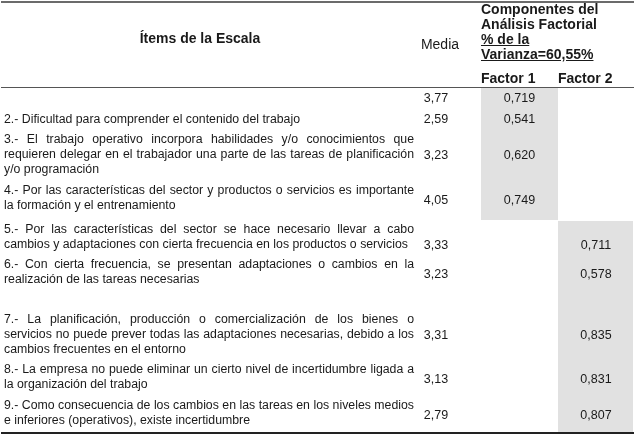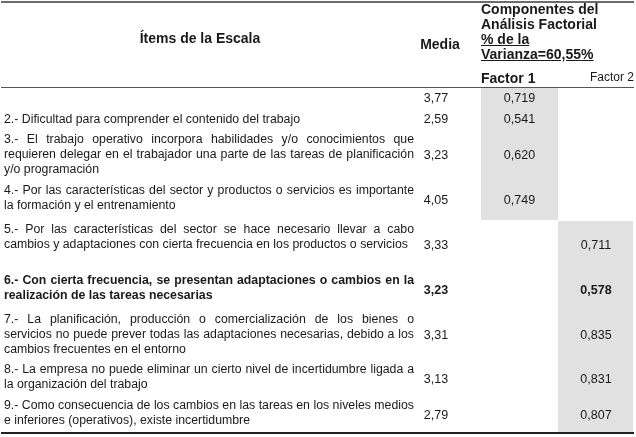--- a/index.html
+++ b/index.html
@@ -5,28 +5,28 @@
   html, body { margin: 0; padding: 0; background: #ffffff; }
   body { width: 636px; height: 437px; position: relative; overflow: hidden;
          font-family: "Liberation Sans", sans-serif; color: #1a1a1a; }
   .tbl { position: absolute; left: 0; top: 0; width: 634px; }
   .top-rule { position: absolute; left: 1px; top: 1px; width: 633px; height: 2px; background: #6b6b6b; }
   .head-rule { position: absolute; left: 1px; top: 87px; width: 633px; height: 1px; background: #555; }
   .bottom-rule { position: absolute; left: 1px; top: 432px; width: 633px; height: 2px; background: #222; }
   .h-items { position: absolute; left: 0; top: 30px; width: 400px; text-align: center;
              font-weight: bold; font-size: 14px; }
   .h-media { position: absolute; left: 400px; top: 36px; width: 80px; text-align: center;
-             font-weight: bold; font-size: 14px; }
+             font-weight: normal; font-size: 14px; }
   .h-comp { position: absolute; left: 481px; top: 2px; width: 153px; text-align: left;
             font-weight: bold; font-size: 14px; line-height: 15px; }
   .h-comp .u { text-decoration: underline; }
   .h-f1 { position: absolute; left: 481px; top: 70px; width: 77px; text-align: left;
           font-weight: bold; font-size: 14px; }
-  .h-f2 { position: absolute; left: 558px; top: 70px; width: 76px; text-align: right;
-          font-weight: normal; font-size: 12px; }
+  .h-f2 { position: absolute; left: 558px; top: 70px; width: 76px; text-align: left;
+          font-weight: bold; font-size: 14px; }
   .shade1 { position: absolute; left: 481px; top: 88px; width: 77px; height: 132px; background: #e1e1e1; }
   .shade2 { position: absolute; left: 558px; top: 221px; width: 75px; height: 211px; background: #e1e1e1; }
   .row { position: absolute; left: 0; width: 634px; }
   .row .item { position: absolute; left: 4px; width: 410px; font-size: 12.3px; line-height: 15px;
                text-align: justify; text-align-last: left; }
   .row .media { position: absolute; left: 410px; width: 52px; text-align: center; font-size: 12.5px; }
   .row .f1 { position: absolute; left: 481px; width: 77px; text-align: center; font-size: 12.5px; }
   .row .f2 { position: absolute; left: 558px; width: 76px; text-align: center; font-size: 12.5px; }
 </style>
 </head>
@@ -77,21 +77,21 @@
     <div class="f2" style="top:10px"></div>
   </div>
 
   <div class="row" style="top:222px;height:45px;">
     <div class="item" style="top:0">5.- Por las características del sector se hace necesario llevar a cabo cambios y adaptaciones con cierta frecuencia en los productos o servicios</div>
     <div class="media" style="top:16px">3,33</div>
     <div class="f1" style="top:16px"></div>
     <div class="f2" style="top:16px">0,711</div>
   </div>
 
-  <div class="row" style="top:273px;height:36px;font-weight:bold;">
+  <div class="row" style="top:257px;height:36px;">
     <div class="item" style="top:0">6.- Con cierta frecuencia, se presentan adaptaciones o cambios en la realización de las tareas necesarias</div>
     <div class="media" style="top:10px">3,23</div>
     <div class="f1" style="top:10px"></div>
     <div class="f2" style="top:10px">0,578</div>
   </div>
 
   <div class="row" style="top:312px;height:45px;">
     <div class="item" style="top:0">7.- La  planificación, producción o comercialización de los bienes o servicios no puede prever todas las adaptaciones necesarias, debido a los cambios frecuentes en el entorno</div>
     <div class="media" style="top:16px">3,31</div>
     <div class="f1" style="top:16px"></div>

